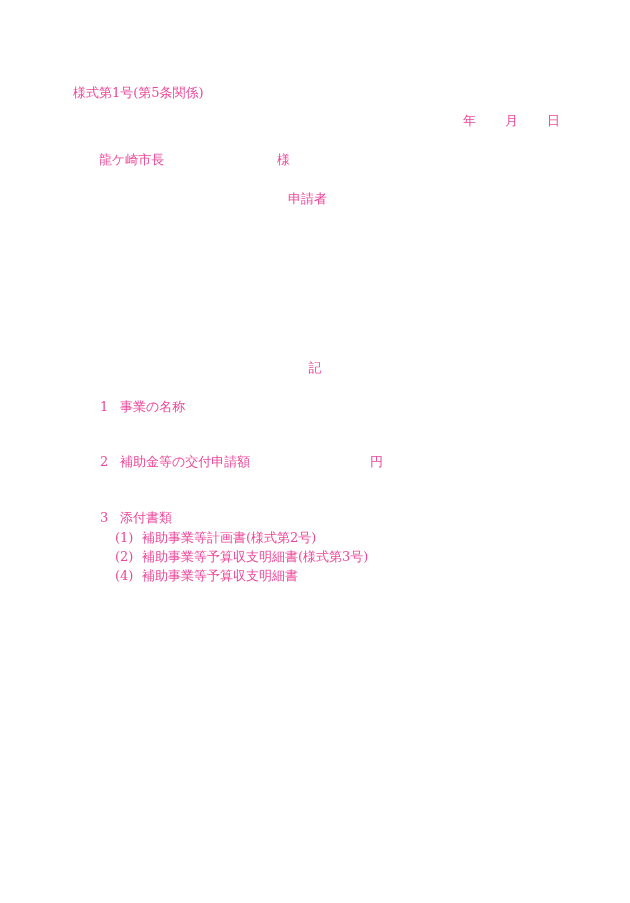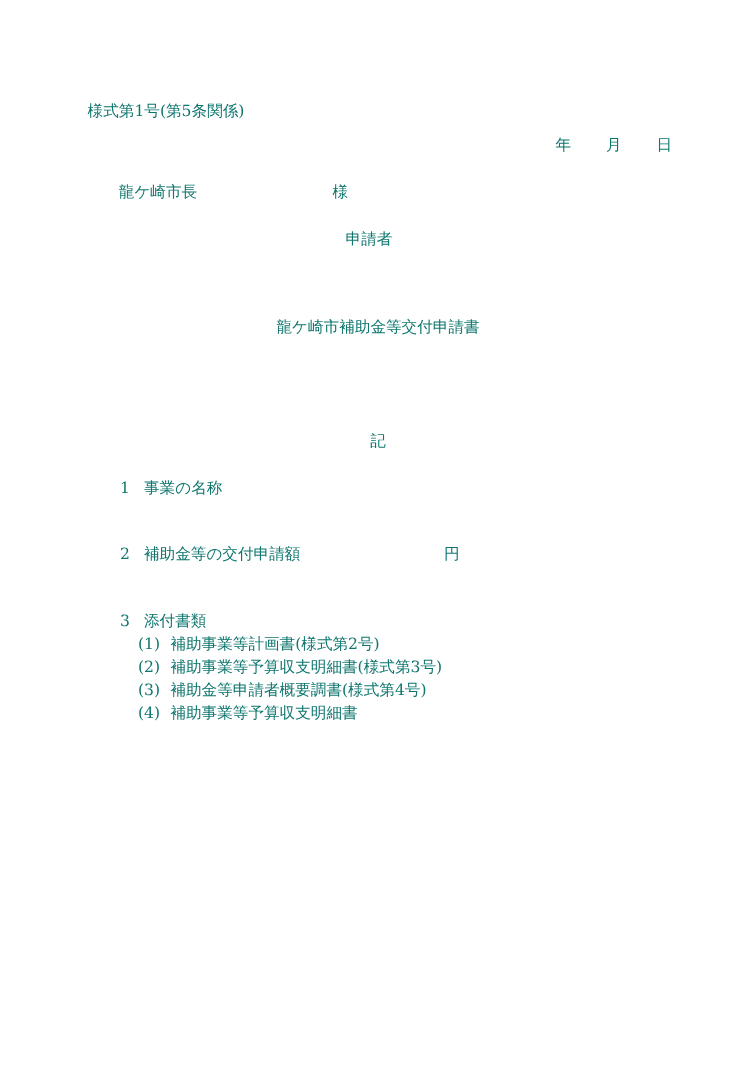--- a/index.html
+++ b/index.html
@@ -8,21 +8,21 @@
     background: #e8e8e8;
   }
   .page {
     position: relative;
     width: 630px;
     height: 903px;
     margin: 0 auto;
     background: #ffffff;
     font-family: "DejaVu Serif", "Liberation Serif", serif;
     font-size: 13px;
-    color: #0f766e;
+    color: #ec4899;
     overflow: hidden;
   }
   .abs { position: absolute; white-space: nowrap; }
 
   .form-number { left: 73px; top: 84px; }
 
   .date-line { left: 463px; top: 112px; display: flex; }
   .date-line .sep { display: inline-block; width: 29px; }
 
   .addressee-name { left: 99px; top: 151px; }
@@ -69,21 +69,20 @@
     <span>月</span>
     <span class="sep"></span>
     <span>日</span>
   </div>
 
   <div class="abs addressee-name">龍ケ崎市長</div>
   <div class="abs addressee-honorific">様</div>
 
   <div class="abs applicant-label">申請者</div>
 
-  <div class="abs doc-title">龍ケ崎市補助金等交付申請書</div>
 
 
   <div class="abs ki-marker">記</div>
 
   <div class="abs section section-1">
     <span class="num">1</span><span>事業の名称</span>
   </div>
 
   <div class="abs section section-2">
     <span class="num">2</span><span>補助金等の交付申請額</span>
@@ -95,20 +94,17 @@
   </div>
 
   <div class="abs attachments">
     <div class="attachment-item">
       <span class="anum">(1)</span><span>補助事業等計画書(様式第2号)</span>
     </div>
     <div class="attachment-item">
       <span class="anum">(2)</span><span>補助事業等予算収支明細書(様式第3号)</span>
     </div>
     <div class="attachment-item">
-      <span class="anum">(3)</span><span>補助金等申請者概要調書(様式第4号)</span>
-    </div>
-    <div class="attachment-item">
       <span class="anum">(4)</span><span>補助事業等予算収支明細書</span>
     </div>
   </div>
 
 </div>
 
 </body></html>

